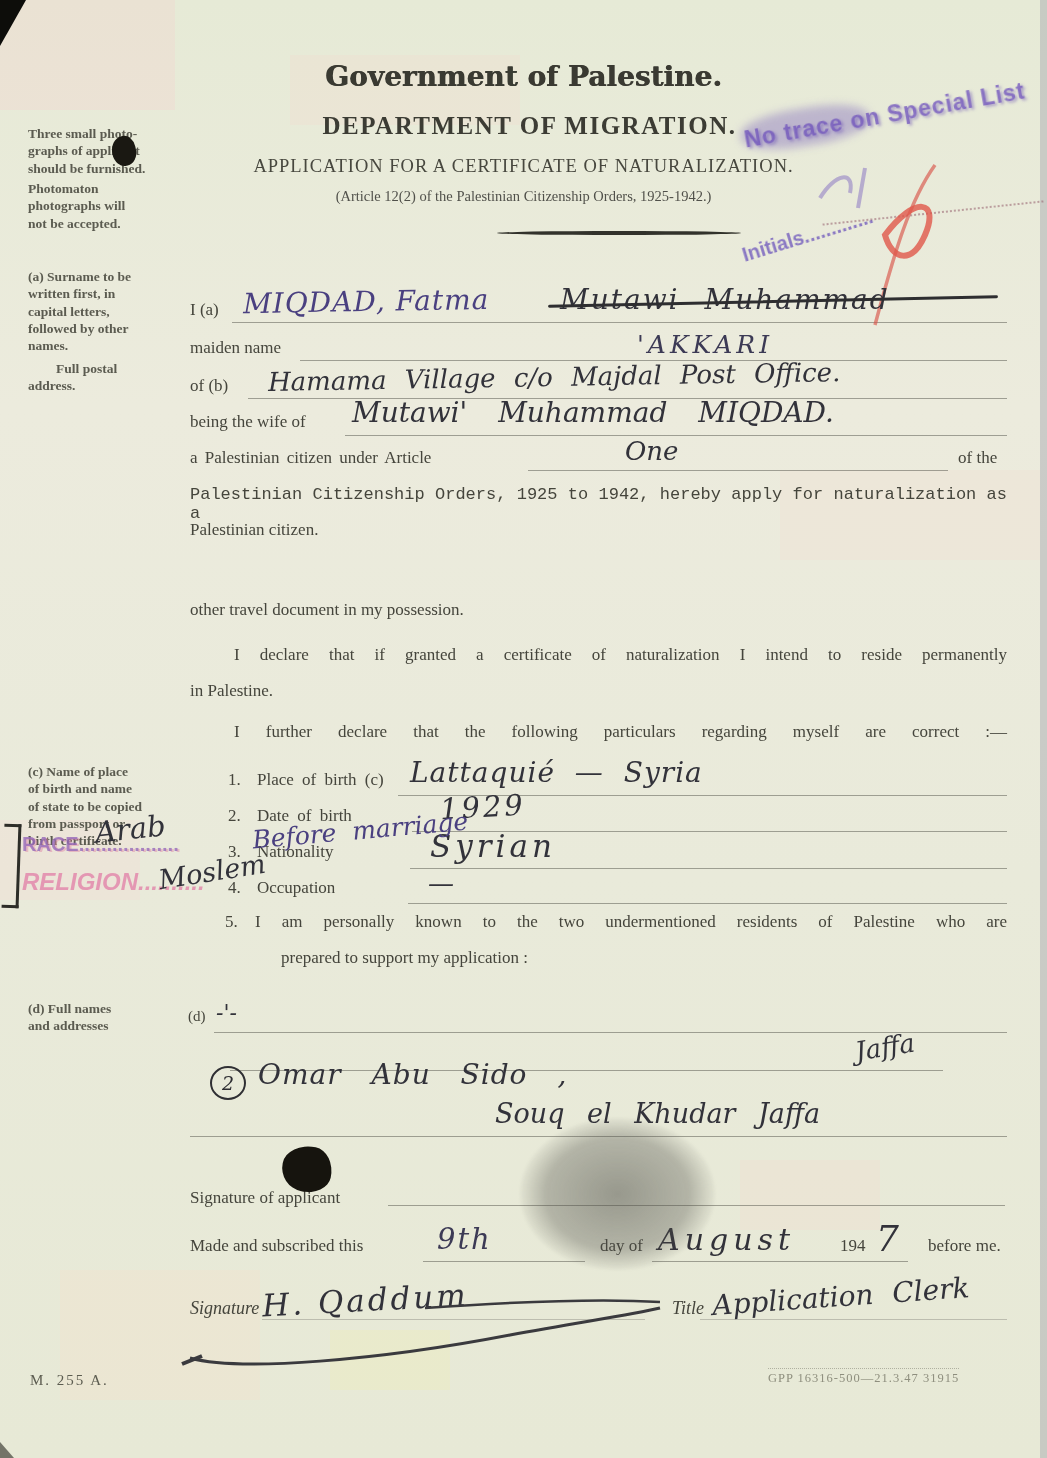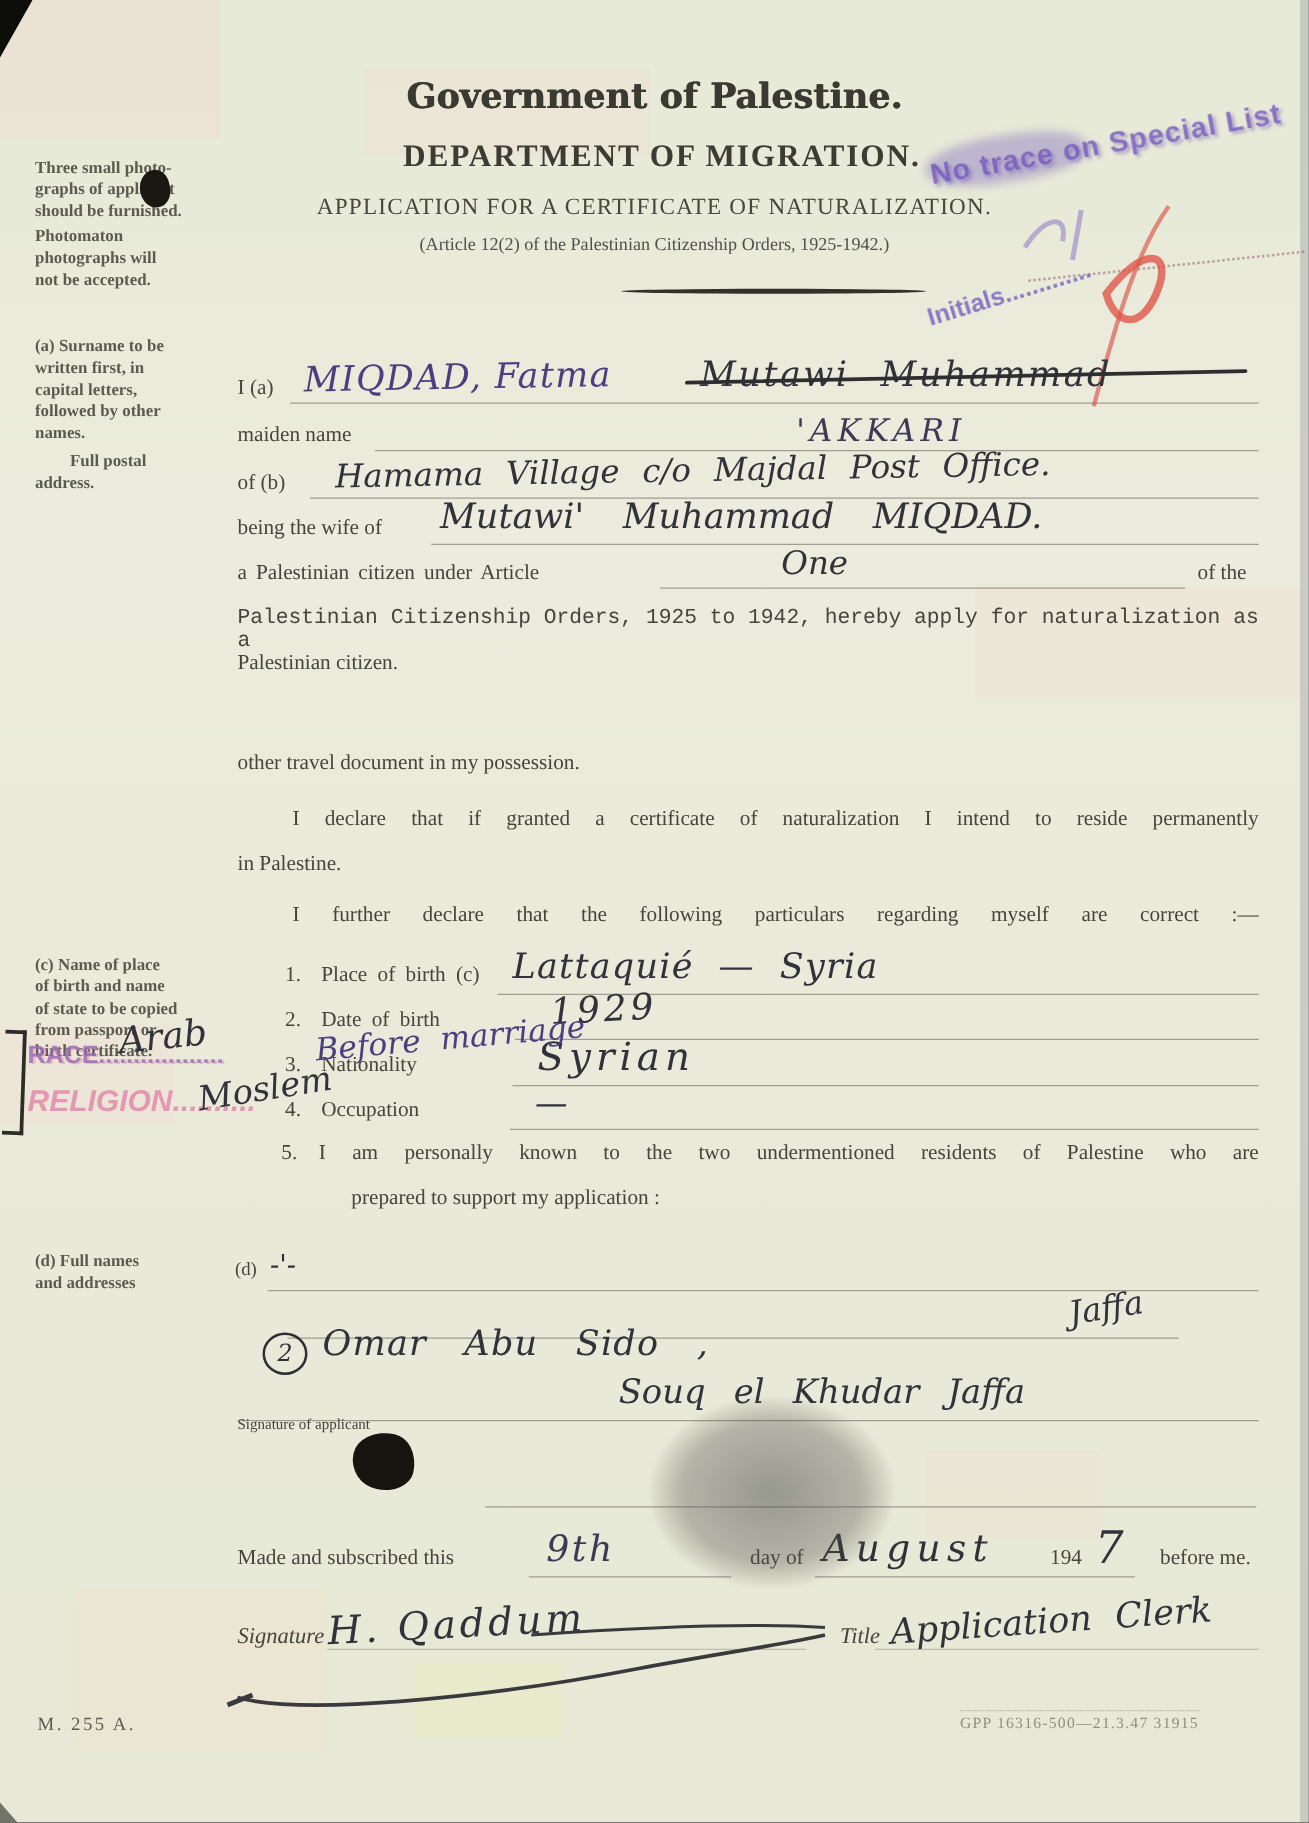--- a/index.html
+++ b/index.html
@@ -162,21 +162,21 @@
       <span>2</span>
     </div>
   <div class="hw z4" style="position:absolute;left:258px;top:1058px;font-size:28px;word-spacing:20px;letter-spacing:1px;">Omar Abu Sido ,</div>
   <div class="rule" style="left:230px;top:1070px;width:713px;"></div>
   <div class="hw z4" style="position:absolute;left:495px;top:1098px;font-size:27px;word-spacing:14px;">Souq el Khudar  Jaffa</div>
   <div class="rule" style="left:190px;top:1136px;width:817px;"></div>
 
   <div class="abs z5" style="left:520px;top:1118px;width:195px;height:152px;border-radius:50%;filter:blur(1.5px);background:radial-gradient(ellipse at 50% 50%, rgba(78,78,72,.52) 0%, rgba(78,78,72,.34) 52%, rgba(78,78,72,0) 73%);"></div>
   <div class="abs z6" style="left:282px;top:1146px;width:50px;height:46px;background:#16140e;border-radius:58% 42% 52% 48% / 48% 58% 42% 52%;transform:rotate(12deg);"></div>
 
-  <div class="printed abs z2" style="left:190px;top:1132px;font-size:12px;">Signature of applicant</div>
+  <div class="printed abs z2" style="left:190px;top:1188px;font-size:17px;">Signature of applicant</div>
   <div class="rule" style="left:388px;top:1205px;width:617px;"></div>
 
   <div class="printed abs z2" style="left:190px;top:1236px;font-size:17px;">Made and subscribed this</div>
   <div class="hw hw-soft z4" style="position:absolute;left:437px;top:1222px;font-size:29px;letter-spacing:2px;">9th</div>
   <div class="rule" style="left:423px;top:1261px;width:162px;"></div>
   <div class="printed abs z2" style="left:600px;top:1236px;font-size:17px;">day of</div>
   <div class="hw z4" style="position:absolute;left:658px;top:1222px;font-size:30px;letter-spacing:5px;">August</div>
   <div class="rule" style="left:652px;top:1261px;width:256px;"></div>
   <div class="printed abs z2" style="left:840px;top:1236px;font-size:17px;">194</div>
   <div class="hw z4" style="position:absolute;left:876px;top:1218px;font-size:36px;">7</div>

